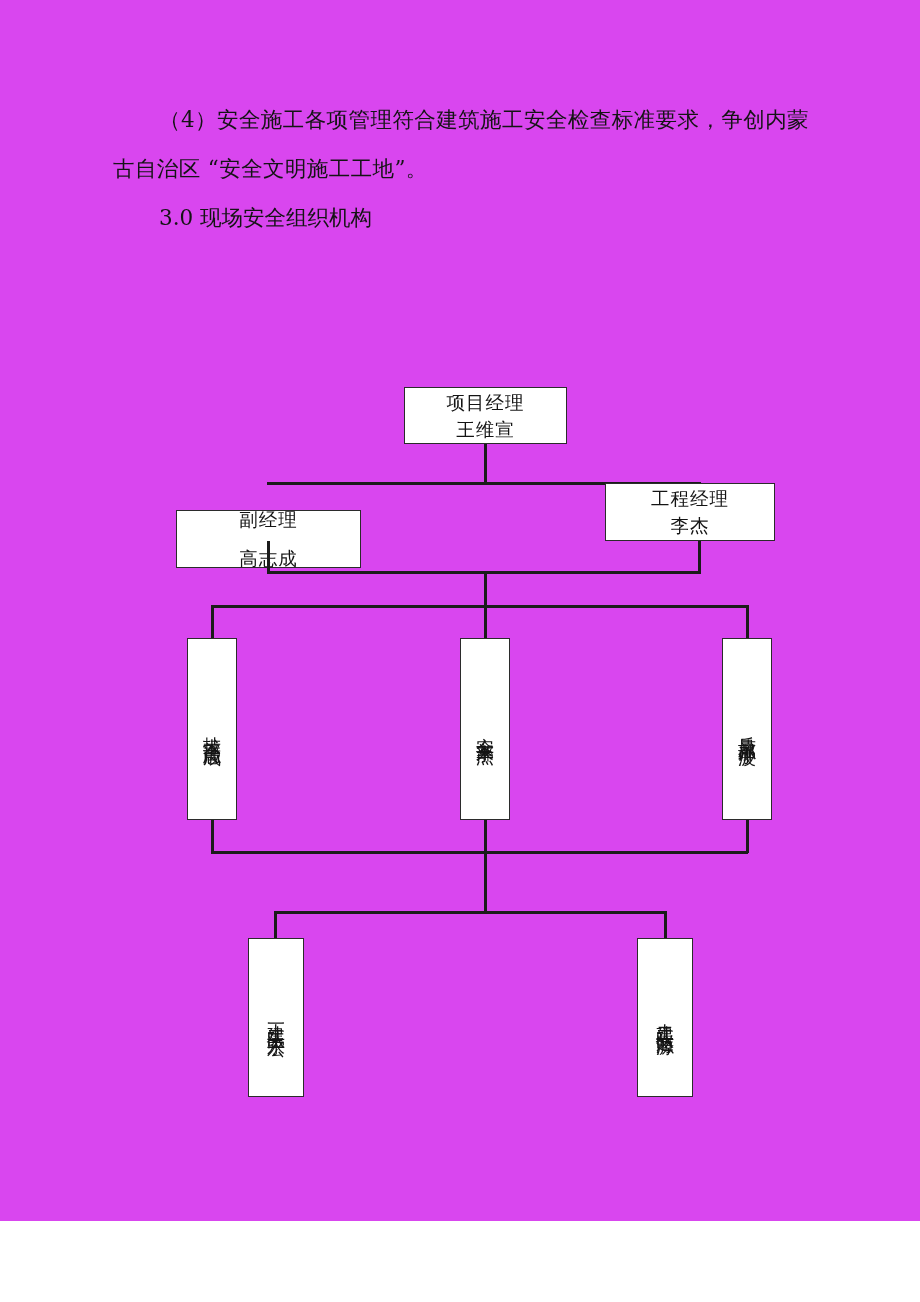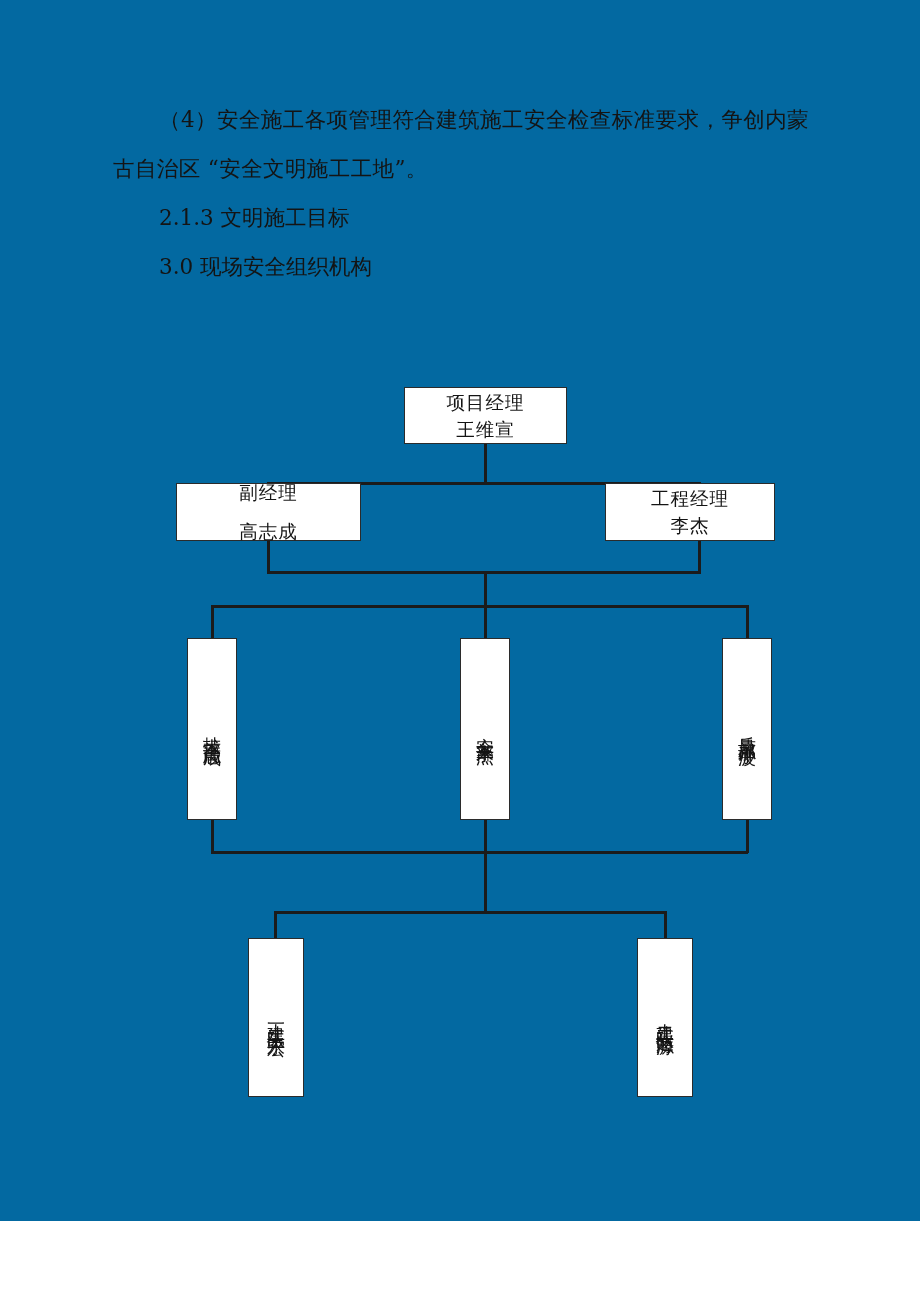--- a/index.html
+++ b/index.html
@@ -9,21 +9,21 @@
     background: #ffffff;
   }
   body {
     font-family: "DejaVu Serif", "Liberation Serif", serif;
     color: #111111;
   }
   #page {
     position: relative;
     width: 920px;
     height: 1221px;
-    background: #0369a1;
+    background: #d946ef;
     overflow: hidden;
   }
 
   
   .prose {
     position: absolute;
     left: 113px;
     width: 696px;
   }
   .para {
@@ -89,39 +89,38 @@
 </head>
 <body>
 
 <div id="page">
 
   <div class="prose" style="top:95px;">
     <p class="para indent2">（4）安全施工各项管理符合建筑施工安全检查标准要求，争创内蒙古自治区 “安全文明施工工地”。</p>
   </div>
 
   <div class="prose" style="top:193px;">
-    <p class="heading">2.1.3 文明施工目标</p>
     <p class="heading">3.0 现场安全组织机构</p>
   </div>
 
   <div id="chart">
 
     <div class="node horiz" style="left:404px; top:387px; width:163px; height:57px;">
       <span class="ln">项目经理</span>
       <span class="ln">王维宣</span>
     </div>
 
     <div class="conn v" style="left:484px; top:444px; height:39px;"></div>
 
     <div class="conn h" style="left:267px; top:482px; width:434px;"></div>
 
     <div class="conn v" style="left:267px; top:482px; height:3px;"></div>
     <div class="conn v" style="left:698px; top:482px; height:3px;"></div>
 
-    <div class="node horiz" style="left:176px; top:483px; width:185px; height:58px;gap:12px;">
+    <div class="node horiz" style="left:176px; top:510px; width:185px; height:58px;gap:12px;">
       <span class="ln">副经理</span>
       <span class="ln">高志成</span>
     </div>
 
     <div class="node horiz" style="left:558px; top:483px; width:170px; height:58px;margin-left:47px;">
       <span class="ln">工程经理</span>
       <span class="ln">李杰</span>
     </div>
 
     <div class="conn v" style="left:267px; top:541px; height:32px;"></div>

